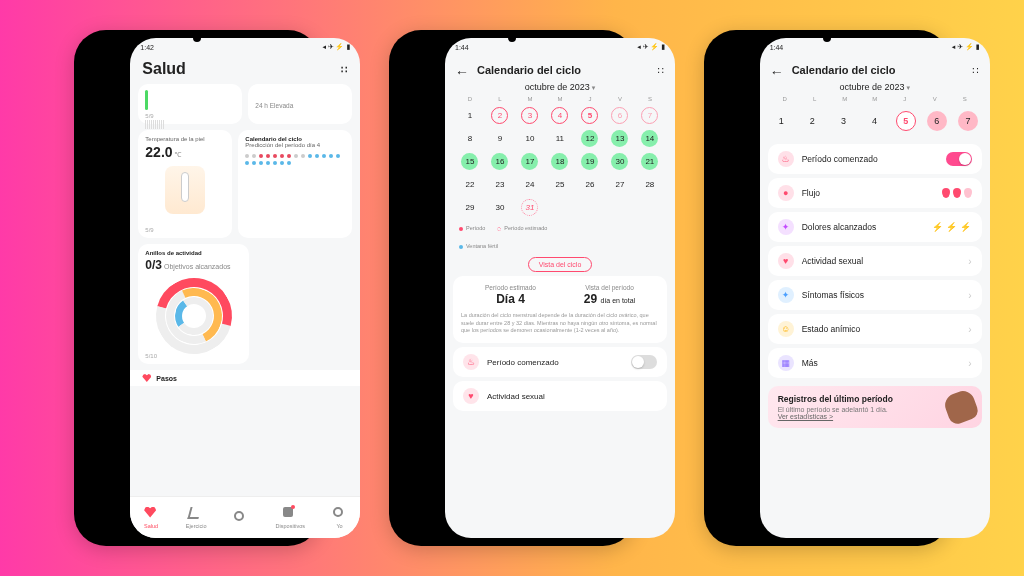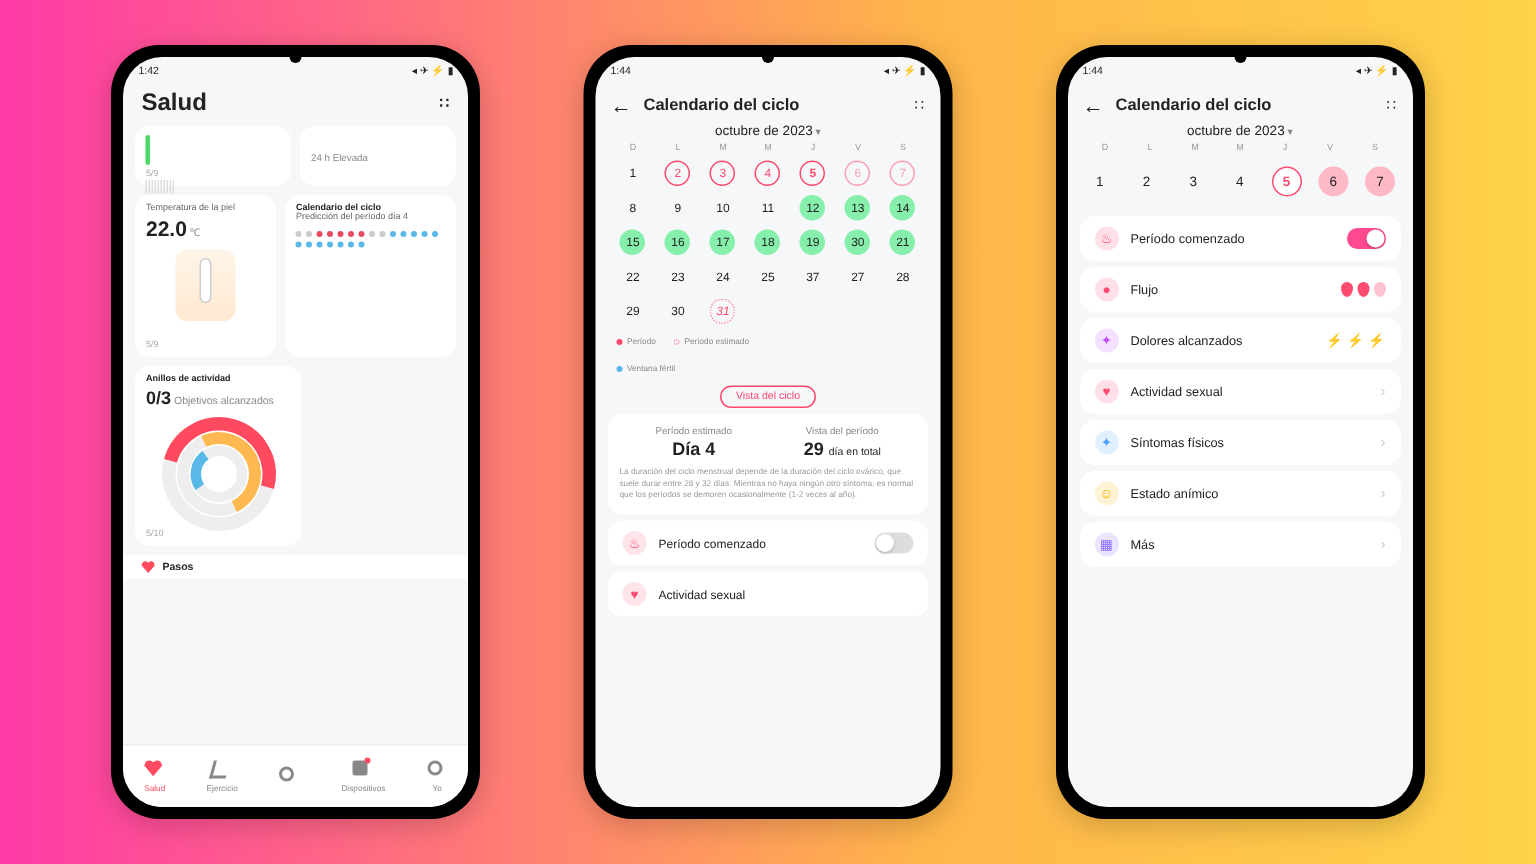--- a/index.html
+++ b/index.html
@@ -13,21 +13,21 @@
   .phone {
     width: 246px; height: 516px;
     background: #000; border-radius: 32px;
     padding: 8px; position: relative;
     box-shadow: 0 4px 20px rgba(0,0,0,.2);
   }
   .screen {
     width: 100%; height: 100%;
     background: #f6f7f8; border-radius: 26px;
     overflow: hidden; position: relative;
-    font-size: 8px; color: #222;
+    font-size: 8px; color: #222; margin-left: 48px;
   }
   .notch { position:absolute; top:4px; left:50%; transform:translateX(-50%);
     width:8px; height:8px; background:#000; border-radius:50%; z-index:5; }
   .statusbar { height:18px; display:flex; justify-content:space-between;
     align-items:center; padding:0 10px; font-size:7px; font-weight:500; }
   .sb-right { display:flex; gap:2px; }
 
   
   .p1 .title { font-size:16px; font-weight:600; padding:4px 12px 6px; display:flex; justify-content:space-between; align-items:center;}
   .dots { font-size:10px; letter-spacing:1px; }
@@ -283,21 +283,21 @@
       <div class="cell fertile"><span>16</span></div>
       <div class="cell fertile"><span>17</span></div>
       <div class="cell fertile"><span>18</span></div>
       <div class="cell fertile"><span>19</span></div>
       <div class="cell fertile"><span>30</span></div>
       <div class="cell fertile"><span>21</span></div>
       <div class="cell"><span>22</span></div>
       <div class="cell"><span>23</span></div>
       <div class="cell"><span>24</span></div>
       <div class="cell"><span>25</span></div>
-      <div class="cell"><span>37</span></div>
+      <div class="cell"><span>26</span></div>
       <div class="cell"><span>27</span></div>
       <div class="cell"><span>28</span></div>
       <div class="cell"><span>29</span></div>
       <div class="cell"><span>30</span></div>
       <div class="cell future"><span>31</span></div>
     </div>
     <div class="legend">
       <span><i class="ldot" style="background:#ff4a6f"></i><span>Período</span></span>
       <span><i class="ldot" style="border:1px dotted #ff8aa5"></i><span>Período estimado</span></span>
       <span style="width:100%"><i class="ldot" style="background:#5ab8e8"></i><span>Ventana fértil</span></span>
@@ -397,14 +397,20 @@
       <div class="licon" style="background:#fff3d6;color:#ffb000">☺</div>
       <span>Estado anímico</span>
         <span class="chev">›</span>
     </div>
     <div class="logrow">
       <div class="licon" style="background:#eae4ff;color:#8a6aff">▦</div>
       <span>Más</span>
         <span class="chev">›</span>
     </div>
 
+    <div class="pinkcard">
+      <div class="hand"></div>
+      <h5>Registros del último período</h5>
+      <div style="color:#777;">El último período se adelantó 1 día.</div>
+      <div class="lnk">Ver estadísticas &gt;</div>
+    </div>
   </div>
 </div>
 
 </body></html>

